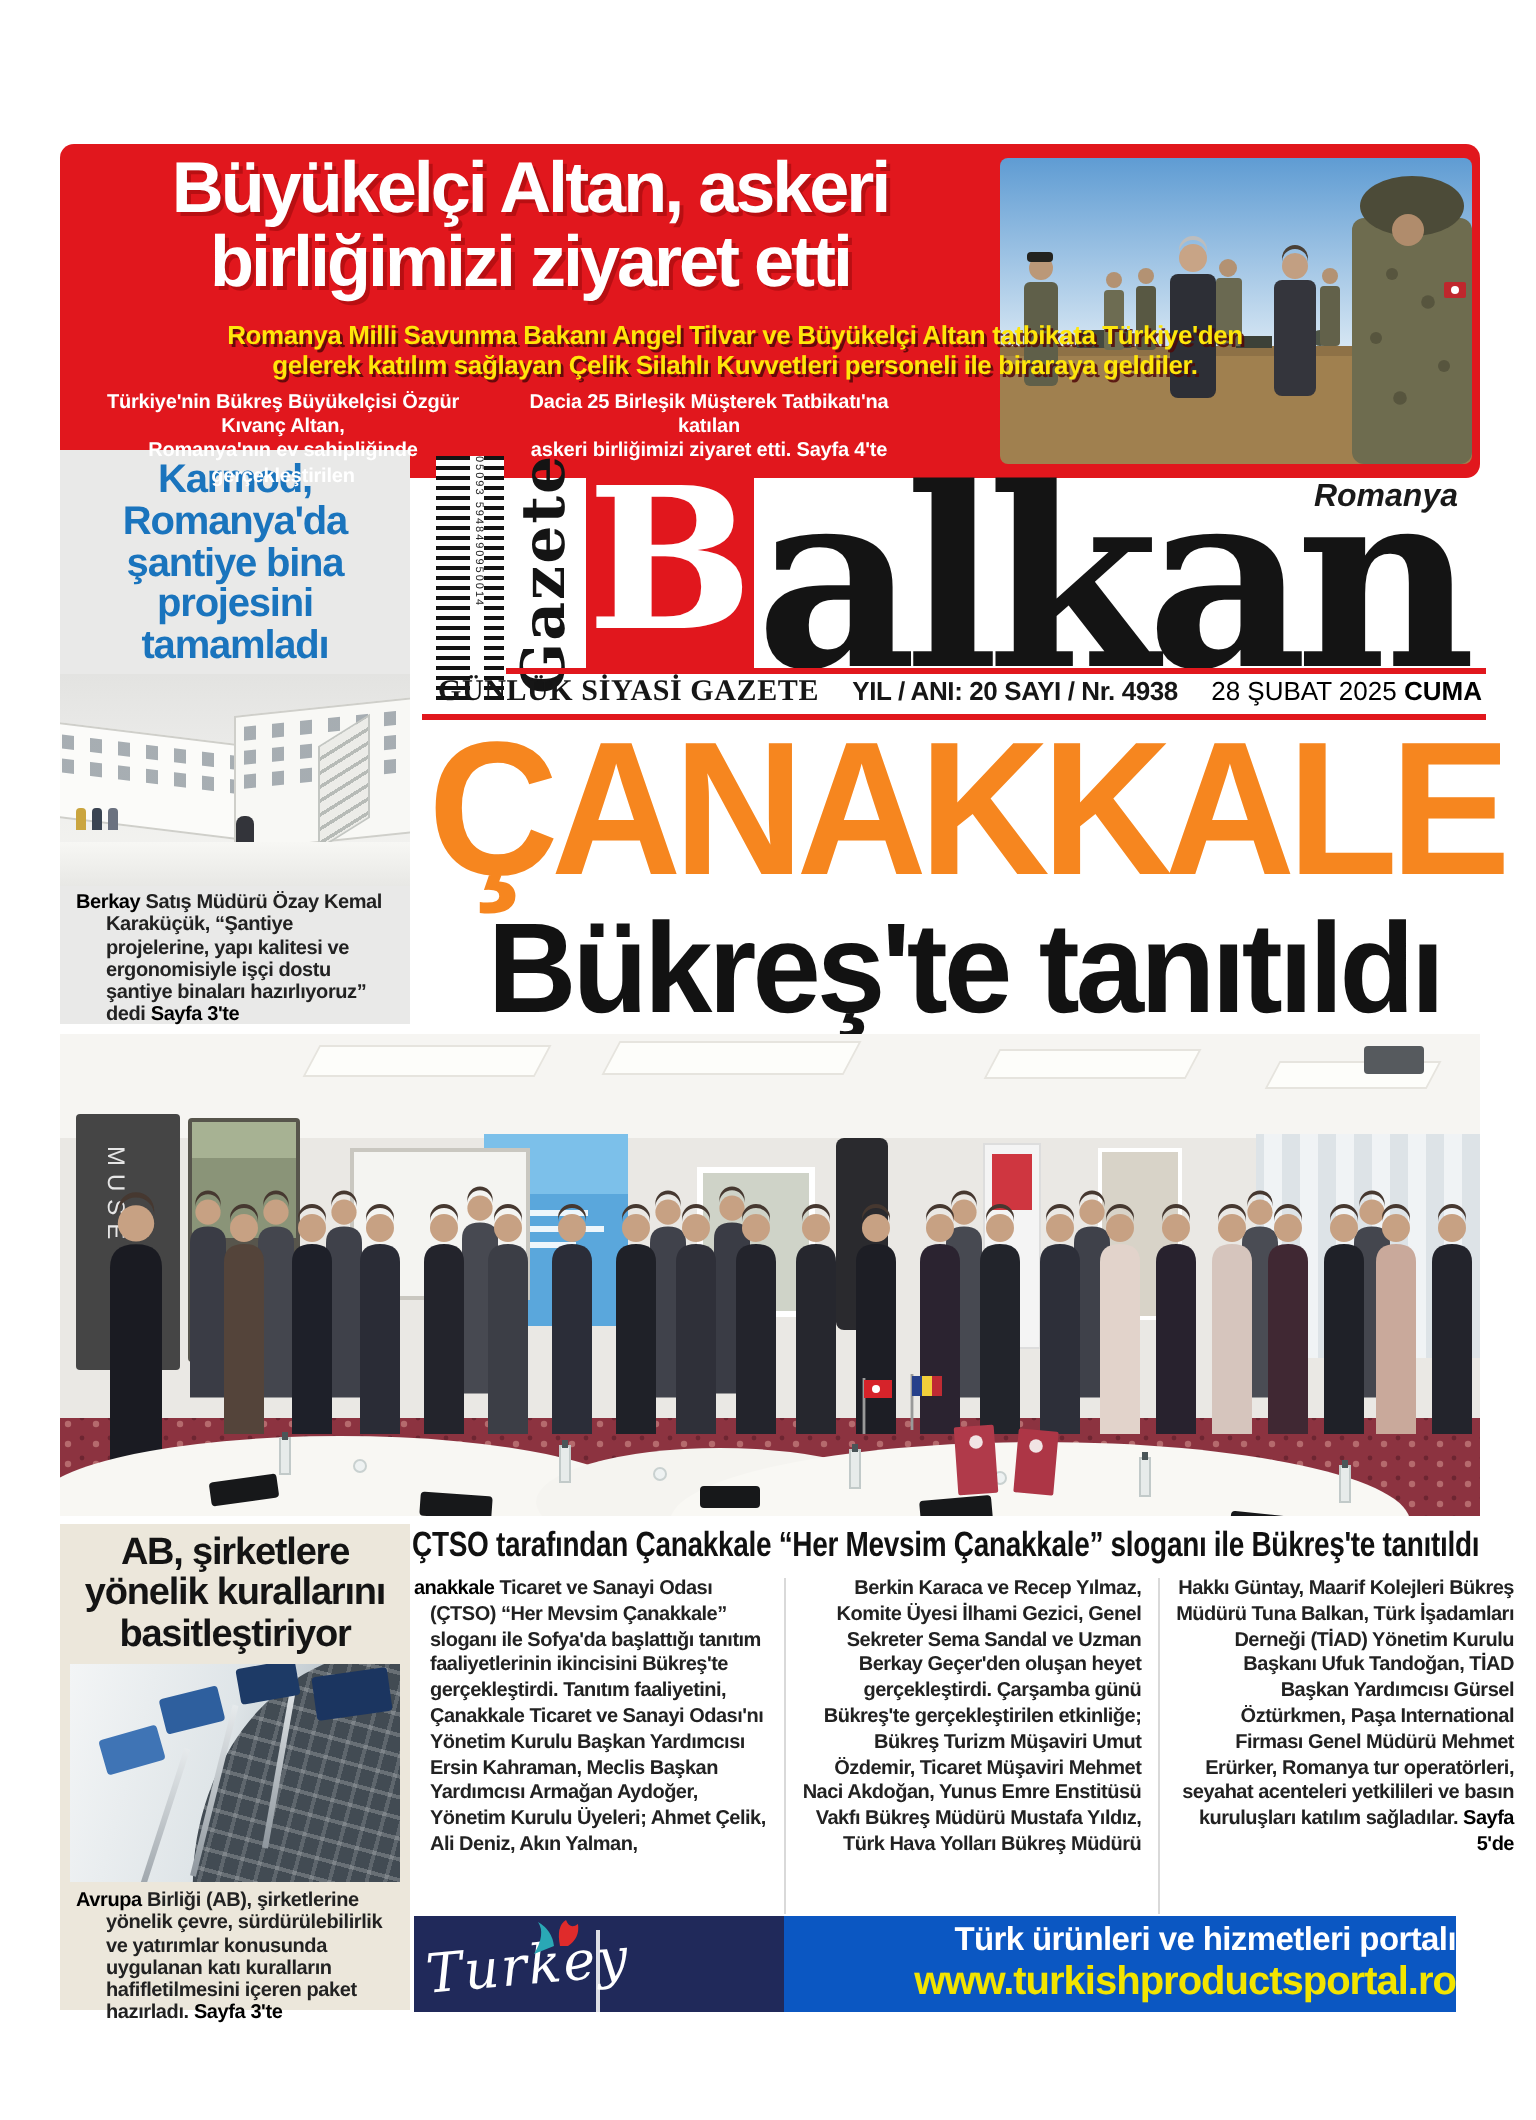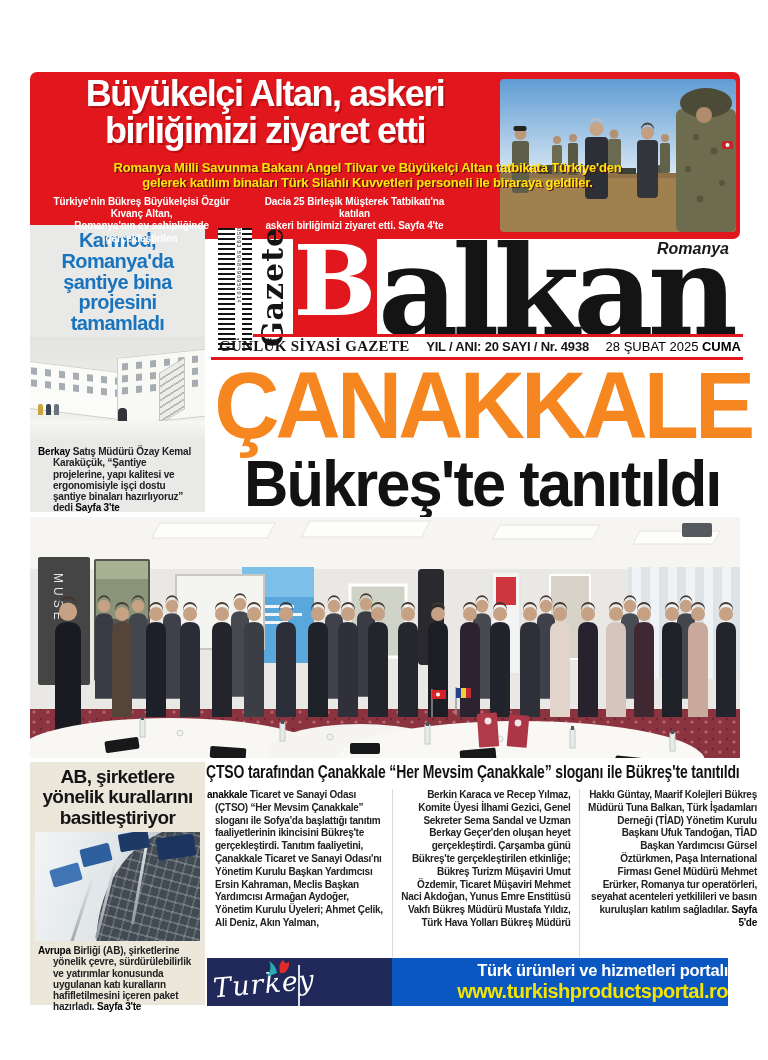--- a/index.html
+++ b/index.html
@@ -169,21 +169,21 @@
         <rect x="222" y="62" width="11" height="8" rx="1" fill="#c0272d"></rect>
         <circle cx="227.5" cy="66" r="2" fill="#fff"></circle>
       </svg>
     </div>
     <div class="tb-head">
       <div>Büyükelçi Altan, askeri</div>
       <div>birliğimizi ziyaret etti</div>
     </div>
     <div class="tb-sub">
       <div>Romanya Milli Savunma Bakanı Angel Tilvar ve Büyükelçi Altan tatbikata Türkiye'den</div>
-      <div>gelerek katılım binaları Türk Silahlı Kuvvetleri personeli ile biraraya geldiler.</div>
+      <div>gelerek katılım sağlayan Çelik Silahlı Kuvvetleri personeli ile biraraya geldiler.</div>
     </div>
     <div class="tb-notes">
       <div class="tb-note">
         <div>Türkiye'nin Bükreş Büyükelçisi Özgür Kıvanç Altan,</div>
         <div>Romanya'nın ev sahipliğinde gerçekleştirilen</div>
       </div>
       <div class="tb-note">
         <div>Dacia 25 Birleşik Müşterek Tatbikatı'na katılan</div>
         <div>askeri birliğimizi ziyaret etti. Sayfa 4'te</div>
       </div>

